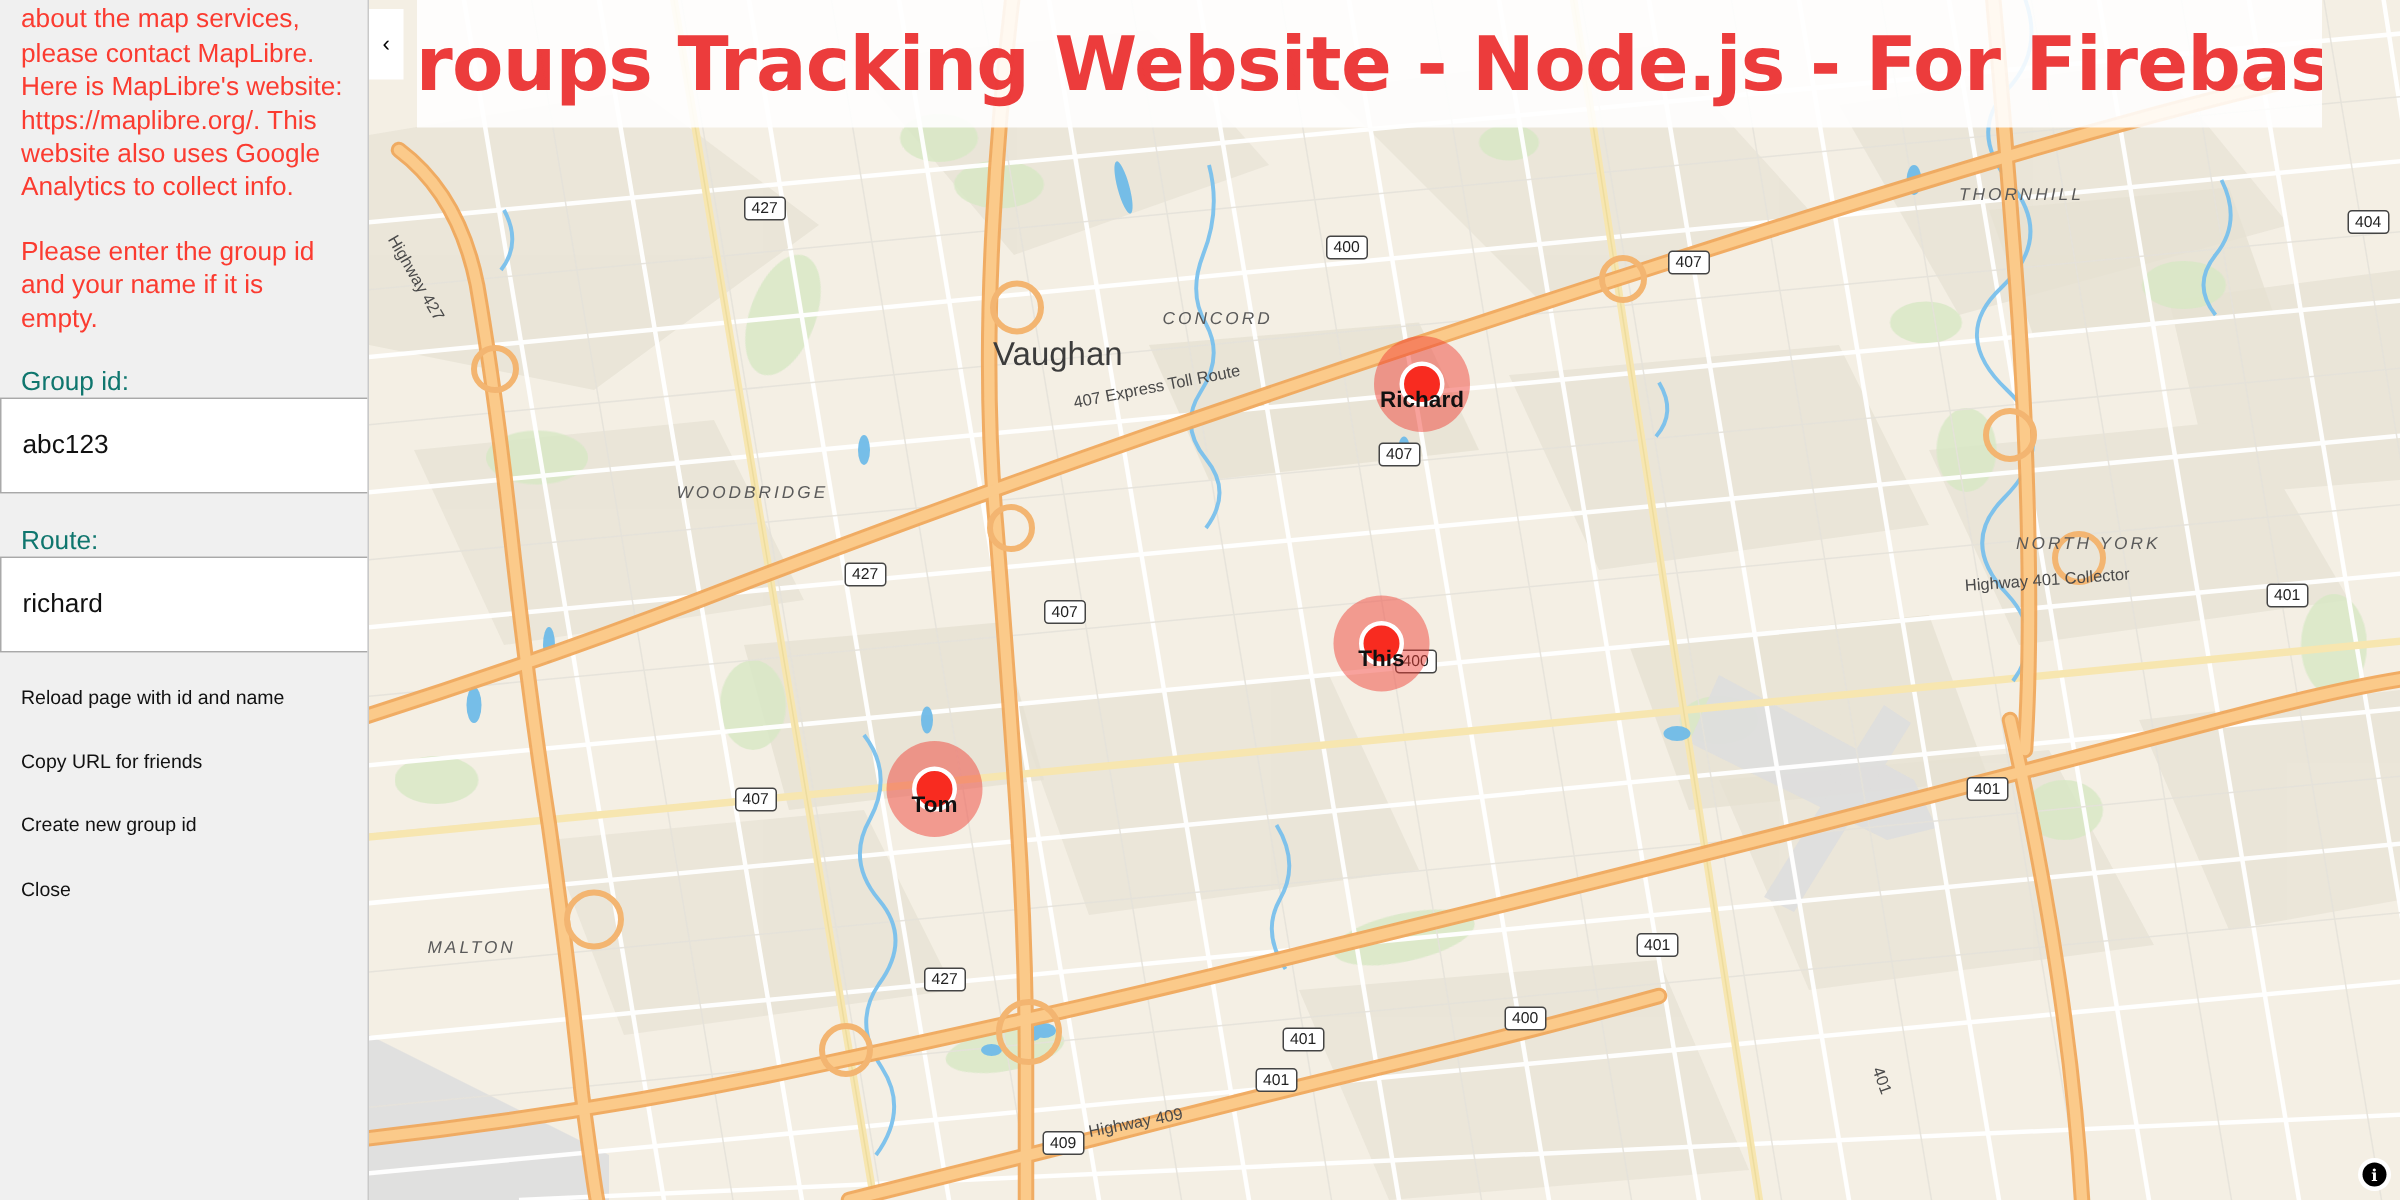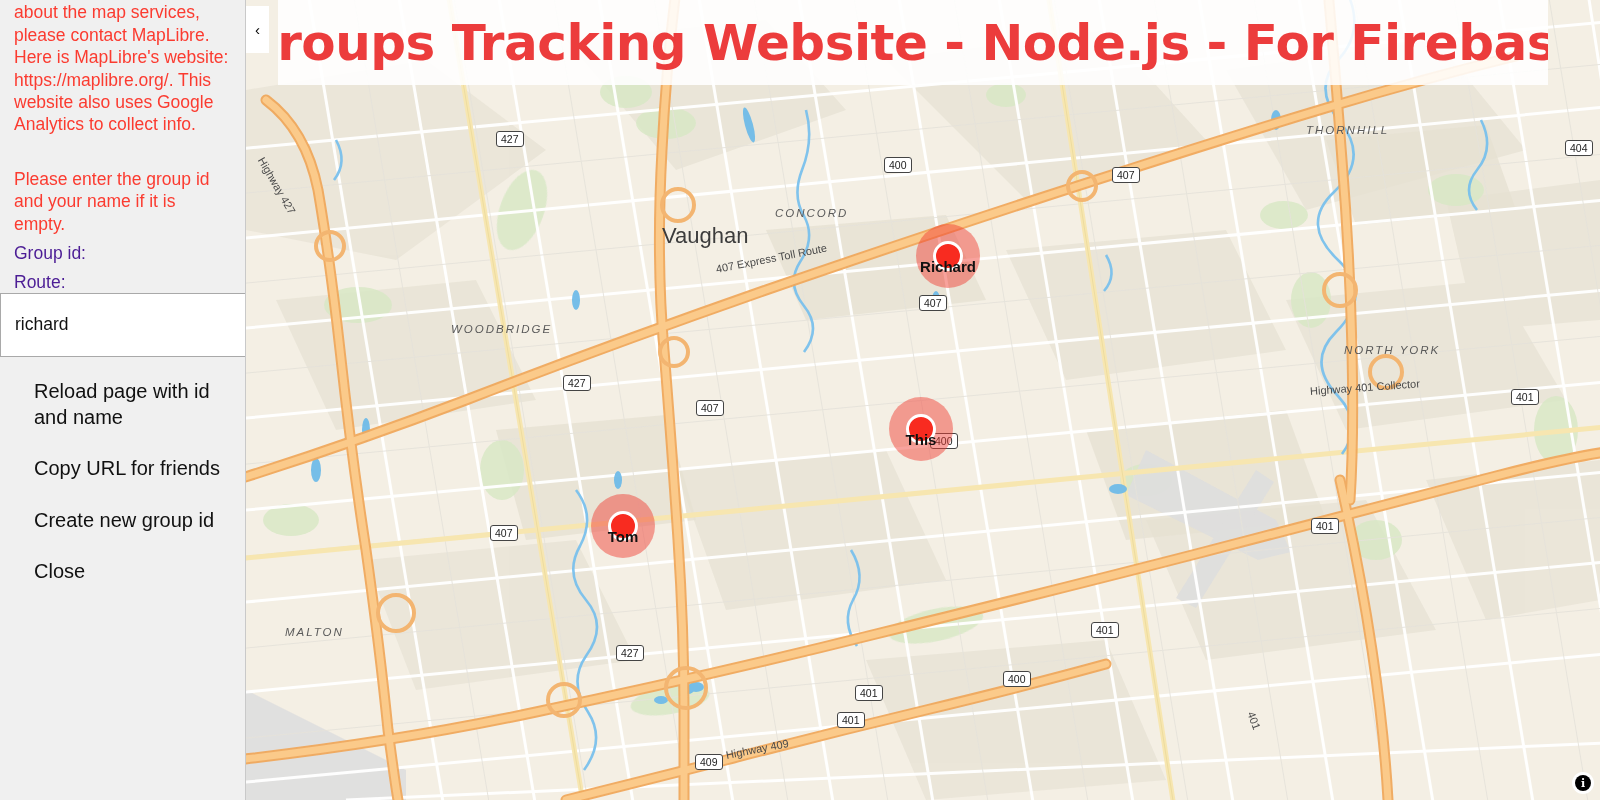--- a/index.html
+++ b/index.html
@@ -75,47 +75,46 @@
   }
   #sidebar .inner { position: relative; padding: 0 14px; }
   .notice {
     color: #fb3b30;
     font-size: 17.5px;
     line-height: 1.28;
     margin: 0;
     font-family: "Liberation Sans", sans-serif;
   }
   .notice.first { margin-top: -21px; }
-  .notice.second { margin-top: 32px; }
+  .notice.second { margin-top: 20px; }
   .field-label {
-    font-size: 17.5px; color: #4c1d95;
-    margin-top: 8px;
+    font-size: 17.5px; color: #0f766e;
+    margin-top: 21px;
     font-family: "Liberation Sans", sans-serif;
   }
   .txt-input {
     display: block;
     width: 246px;
     margin-left: -14px;
     height: 64px;
     background: #ffffff;
     border: 1px solid #a9a9a9;
     font-size: 17.5px;
     color: #111;
     padding: 0 14px;
     font-family: "Liberation Sans", sans-serif;
     outline: none;
   }
   .action {
-    font-size: 20px;
+    font-size: 13px;
     color: #111;
     line-height: 1.28;
     margin-top: 26px;
     cursor: pointer;
     font-family: "Liberation Sans", sans-serif;
-    margin-left: 20px;
   }
   .action.first-action { margin-top: 22px; }
 
   
   #collapse {
     position: absolute;
     left: 246px; top: 6px;
     width: 23px; height: 47px;
     background: #ffffff;
     display: flex; align-items: center; justify-content: center;
@@ -365,21 +364,21 @@
         <div class="shield" style="left: 757px; top: 671px;">400</div>
         <div class="shield" style="left: 609px; top: 685px;">401</div>
         <div class="shield" style="left: 591px; top: 712px;">401</div>
         <div class="shield" style="left: 449px; top: 754px; text-align: center;">409</div>
       </div>
 
     <div id="label-layer">
         <div class="lbl city" style="left: 416px; top: 223px;">Vaughan</div>
         <div class="lbl hood" style="left: 529px; top: 207px;">CONCORD</div>
         <div class="lbl hood" style="left: 1060px; top: 124px;">THORNHILL</div>
-        <div class="lbl hood" style="left: 1098px; top: 344px; text-align: right;">NORTH YORK</div>
+        <div class="lbl hood" style="left: 1098px; top: 357px; text-align: right;">NORTH YORK</div>
         <div class="lbl hood" style="left: 205px; top: 290px; margin-top: 33px;">WOODBRIDGE</div>
         <div class="lbl hood" style="left: 39px; top: 626px;">MALTON</div>
       </div>
 
     <div id="roadlabel-layer">
         <div class="lbl road" style="left: 470px; top: 263px; transform: rotate(-11deg); transform-origin: left center;">407 Express Toll Route</div>
         <div class="lbl road" style="left: 15px; top: 152px; transform: rotate(60deg); transform-origin: left center;">Highway 427</div>
         <div class="lbl road" style="left: 1064px; top: 385px; transform: rotate(-4deg); transform-origin: left center;">Highway 401 Collector</div>
         <div class="lbl road" style="left: 480px; top: 749px; transform: rotate(-11deg); transform-origin: left center;">Highway 409</div>
         <div class="lbl road" style="left: 1005px; top: 706px; transform: rotate(70deg); transform-origin: left center;">401</div>
@@ -407,20 +406,21 @@
   <div id="banner">
     <div class="title">Groups Tracking Website - Node.js - For Firebase</div>
   </div>
 
   <div id="sidebar">
     <div class="inner">
       <p class="notice first">If you have any questions about the map services, please contact MapLibre. Here is MapLibre's website: https://maplibre.org/. This website also uses Google Analytics to collect info.</p>
       <p class="notice second">Please enter the group id and your name if it is empty.</p>
 
       <div class="field-label">Group id:</div>
+      <input class="txt-input" type="text" value="abc123" style="">
 
       <div class="field-label">Route:</div>
       <input class="txt-input" type="text" value="richard" style="">
 
       <div class="action first-action">Reload page with id and name</div>
       <div class="action">Copy URL for friends</div>
       <div class="action">Create new group id</div>
       <div class="action">Close</div>
     </div>
   </div>

